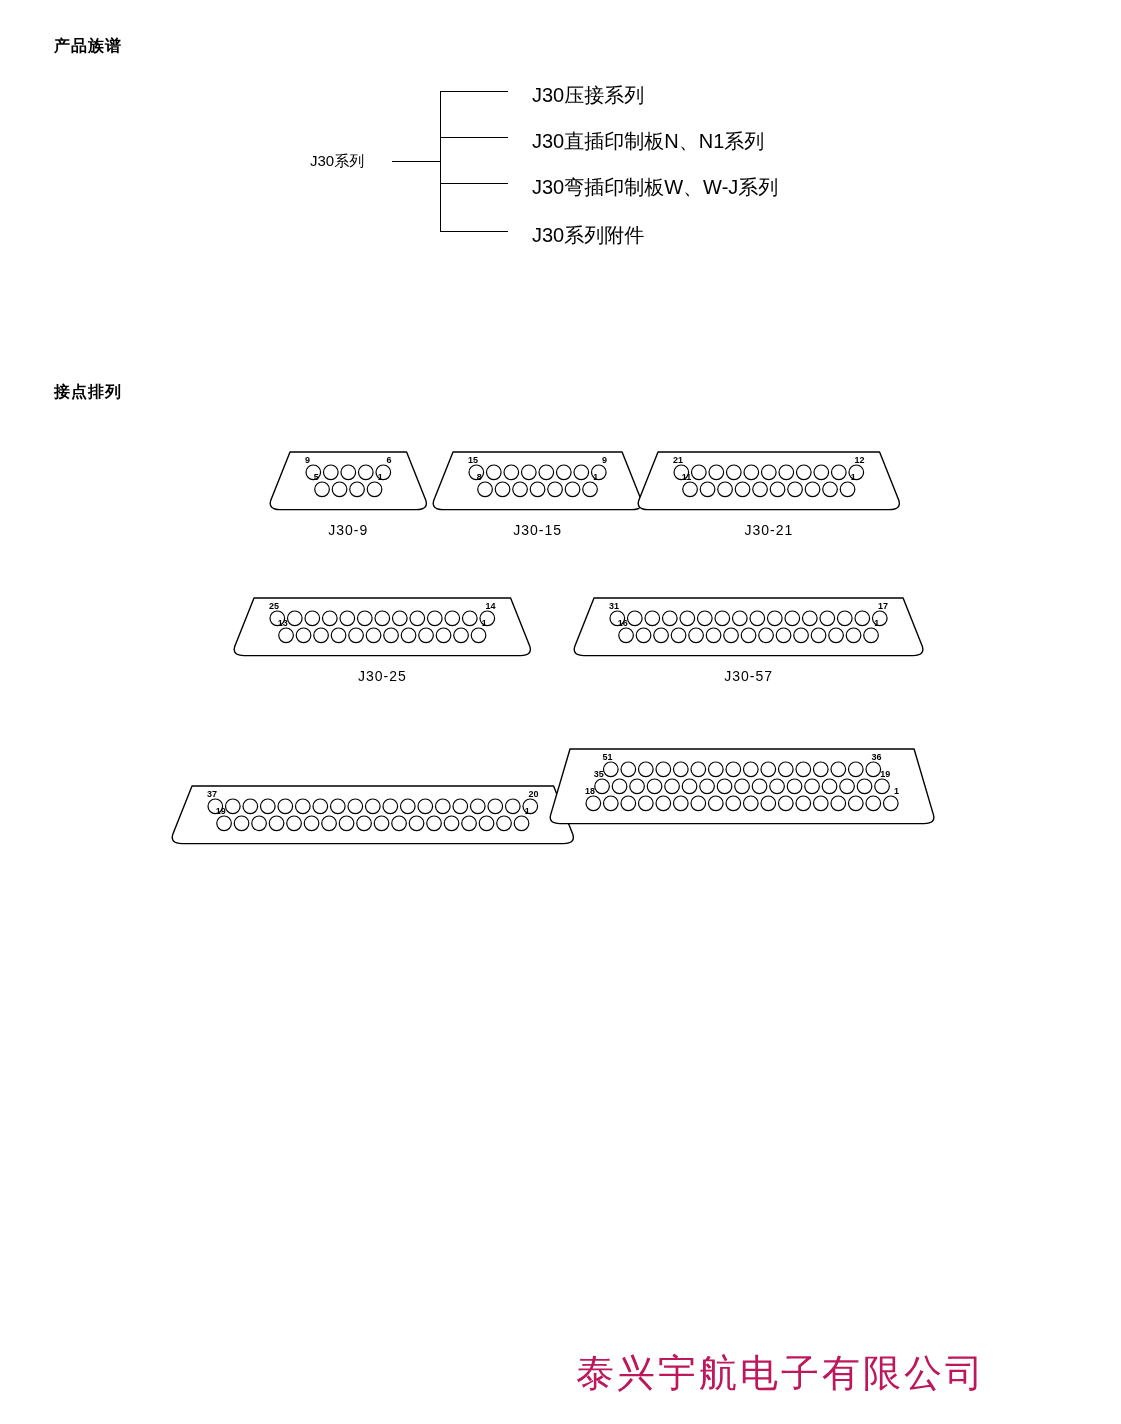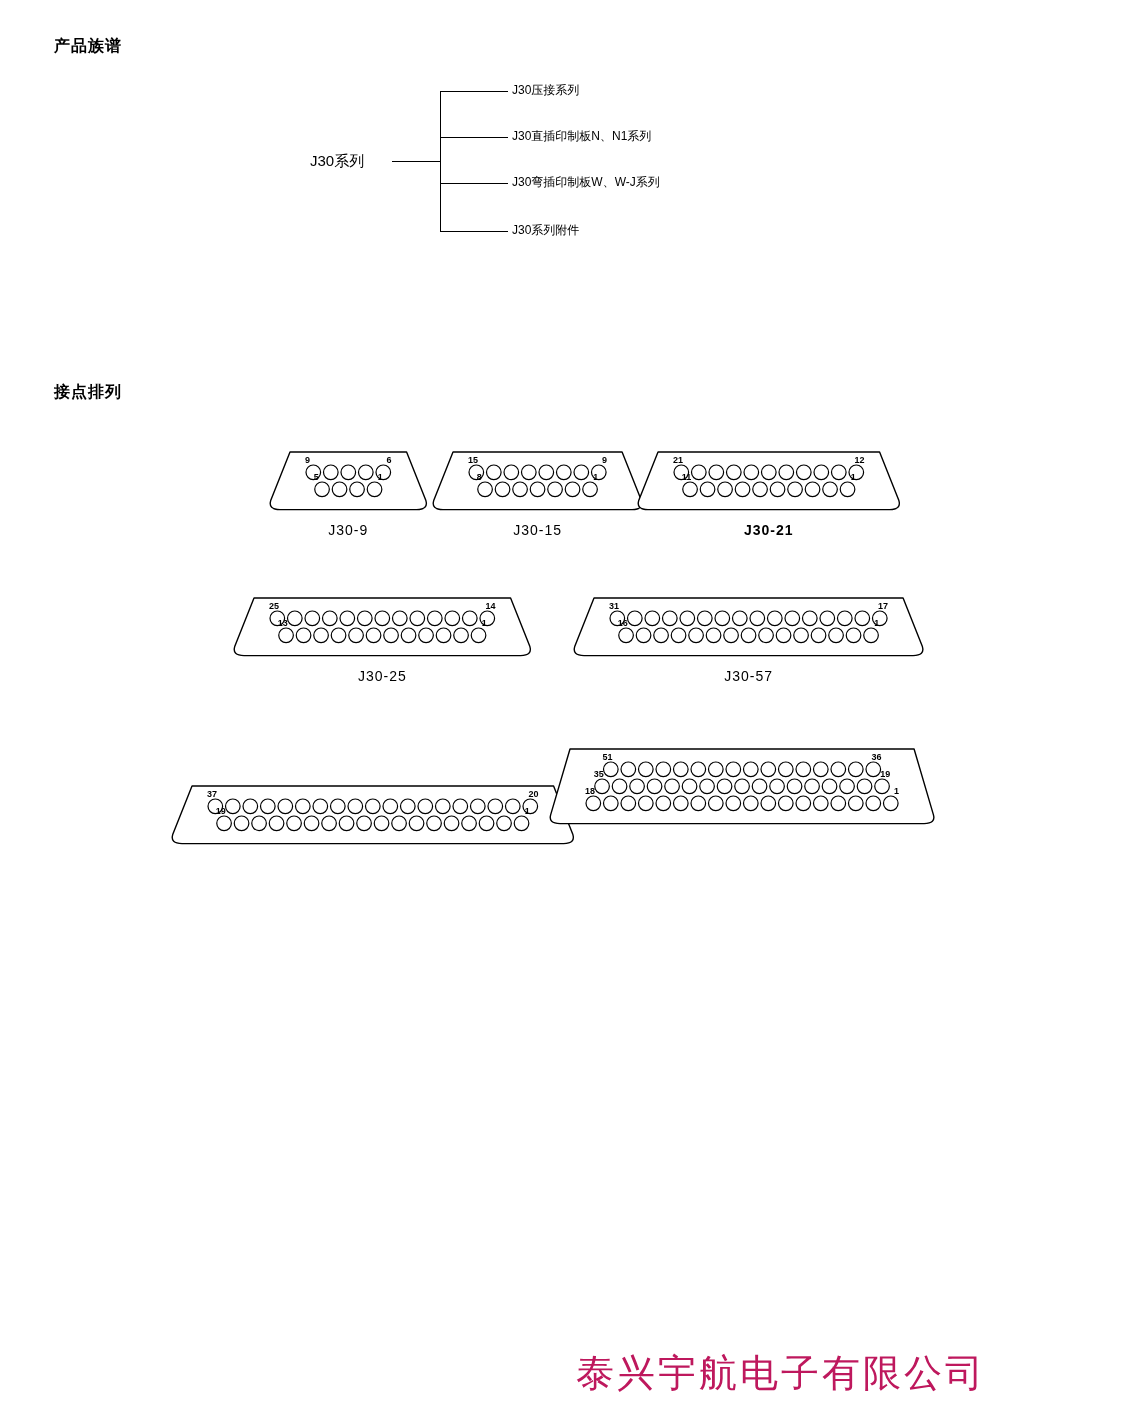--- a/index.html
+++ b/index.html
@@ -47,22 +47,23 @@
     top: 72px;
     font-size: 15px;
     white-space: nowrap;
   }
   .tree-line {
     position: absolute;
     background: #000;
   }
   .tree-branch-label {
     position: absolute;
-    font-size: 12px;
-    white-space: nowrap;
+    font-size: 20px;
+    white-space: nowrap;
+    margin-left: 20px;
   }
 
   
   .connector {
     position: absolute;
   }
   .connector svg {
     display: block;
     overflow: visible;
   }
@@ -218,21 +219,21 @@
           <circle cx="128.05" cy="41.3" r="7.3" fill="none" stroke="#000000" stroke-width="1.2"></circle>
           <circle cx="145.55" cy="41.3" r="7.3" fill="none" stroke="#000000" stroke-width="1.2"></circle>
           <circle cx="163.05" cy="41.3" r="7.3" fill="none" stroke="#000000" stroke-width="1.2"></circle>
           <circle cx="180.55" cy="41.3" r="7.3" fill="none" stroke="#000000" stroke-width="1.2"></circle>
           <circle cx="198.05" cy="41.3" r="7.3" fill="none" stroke="#000000" stroke-width="1.2"></circle>
           <circle cx="215.55" cy="41.3" r="7.3" fill="none" stroke="#000000" stroke-width="1.2"></circle>
           <text x="49.750000000000014" y="32" text-anchor="start" class="pin-num" fill="#000000">11</text>
           <text x="223.85000000000002" y="32" text-anchor="end" class="pin-num" fill="#000000">1</text>
         </svg>
       </div>
-    <div class="conn-label" style="position: absolute; left: 0px; top: 73.6px; width: 273.6px; font-weight: bold;">J30-21</div>
+    <div class="conn-label" style="position: absolute; left: 0px; top: 73.6px; width: 273.6px;">J30-21</div>
   </div>
 
   <div class="connector" id="conn-3" style="left:212px; top:594px;">
     <div class="conn-svg">
         <svg width="308.6" height="65.6" viewBox="0 0 308.6 65.6">
           <path d="M 26 4 L 282.6 4 L 301.90000000000003 52.6 Q 304.6 61.6 292.6 61.6 L 16 61.6 Q 4 61.6 6.699999999999999 52.6 Z" fill="#ffffff" stroke="#000000" stroke-width="1.4" stroke-linejoin="round"></path>
           <circle cx="49.30000000000001" cy="24.3" r="7.3" fill="none" stroke="#000000" stroke-width="1.2"></circle>
           <circle cx="66.80000000000001" cy="24.3" r="7.3" fill="none" stroke="#000000" stroke-width="1.2"></circle>
           <circle cx="84.30000000000001" cy="24.3" r="7.3" fill="none" stroke="#000000" stroke-width="1.2"></circle>
           <circle cx="101.80000000000001" cy="24.3" r="7.3" fill="none" stroke="#000000" stroke-width="1.2"></circle>

